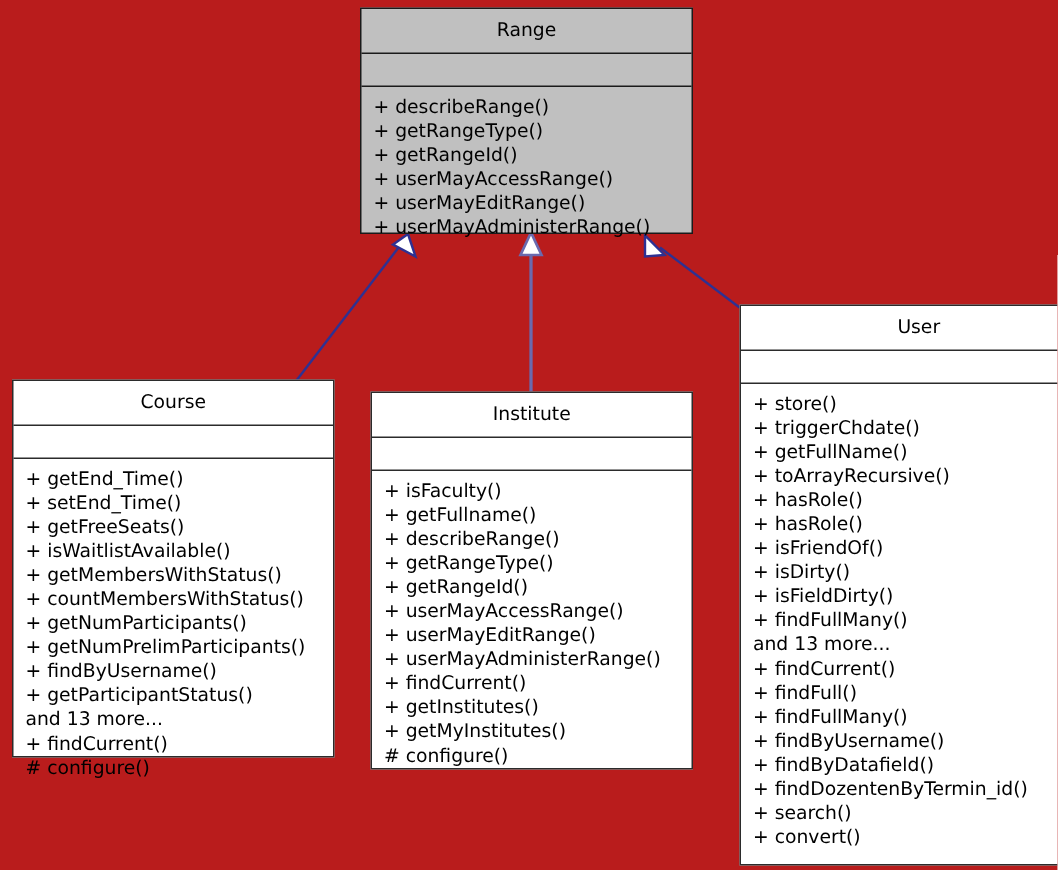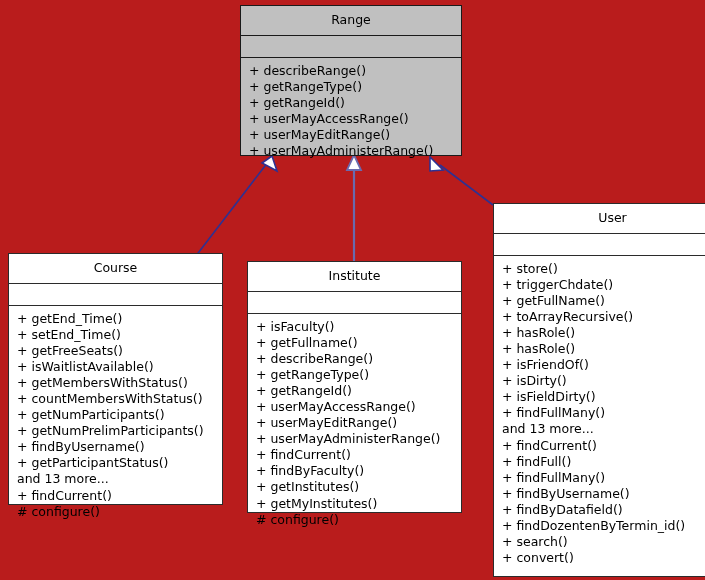--- a/index.html
+++ b/index.html
@@ -132,21 +132,20 @@
     <div class="uml-ops">
       <div class="uml-op">+ isFaculty()</div>
       <div class="uml-op">+ getFullname()</div>
       <div class="uml-op">+ describeRange()</div>
       <div class="uml-op">+ getRangeType()</div>
       <div class="uml-op">+ getRangeId()</div>
       <div class="uml-op">+ userMayAccessRange()</div>
       <div class="uml-op">+ userMayEditRange()</div>
       <div class="uml-op">+ userMayAdministerRange()</div>
       <div class="uml-op">+ findCurrent()</div>
-      <div class="uml-op">+ findByFaculty()</div>
       <div class="uml-op">+ getInstitutes()</div>
       <div class="uml-op">+ getMyInstitutes()</div>
       <div class="uml-op"># configure()</div>
     </div>
   </div>
 
   <div class="uml-class" style="left:493px; top:203px; width:239px; height:374px;">
     <div class="uml-name">User</div>
     <div class="uml-attrs"></div>
     <div class="uml-ops">

